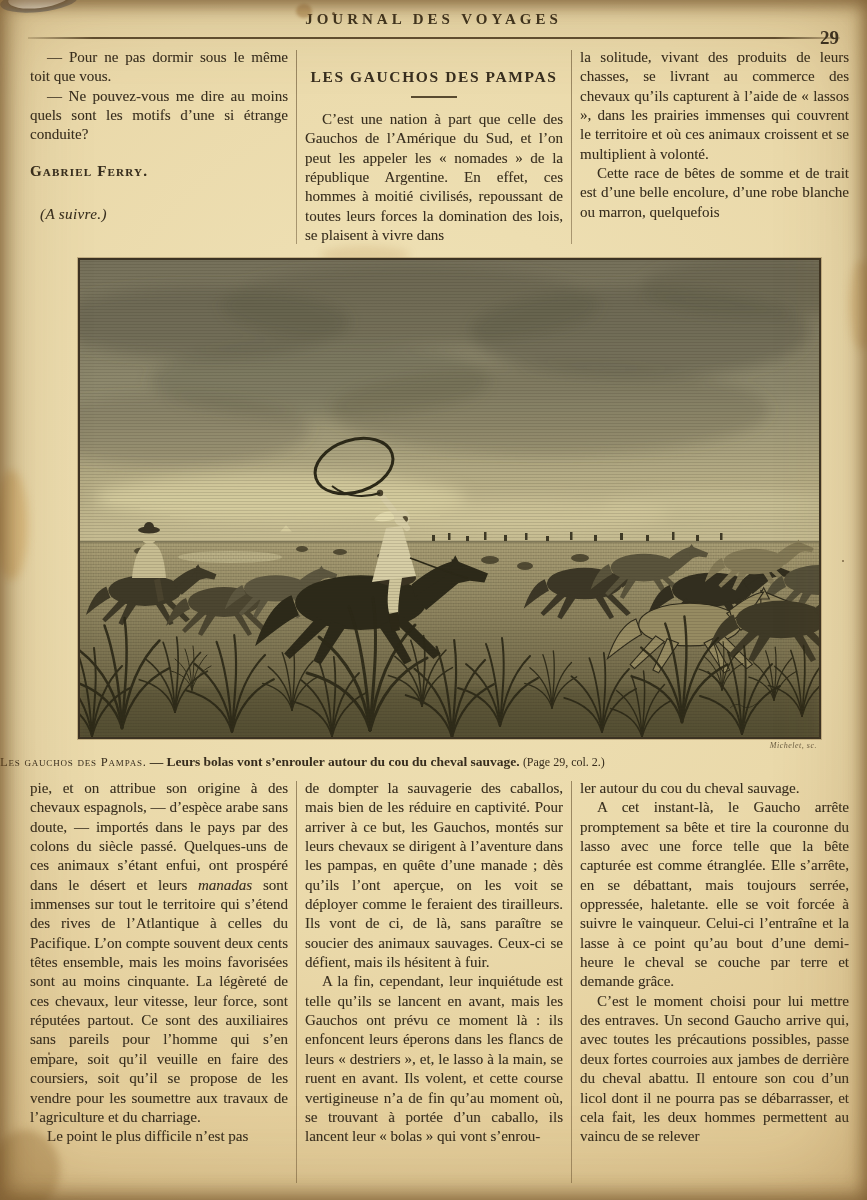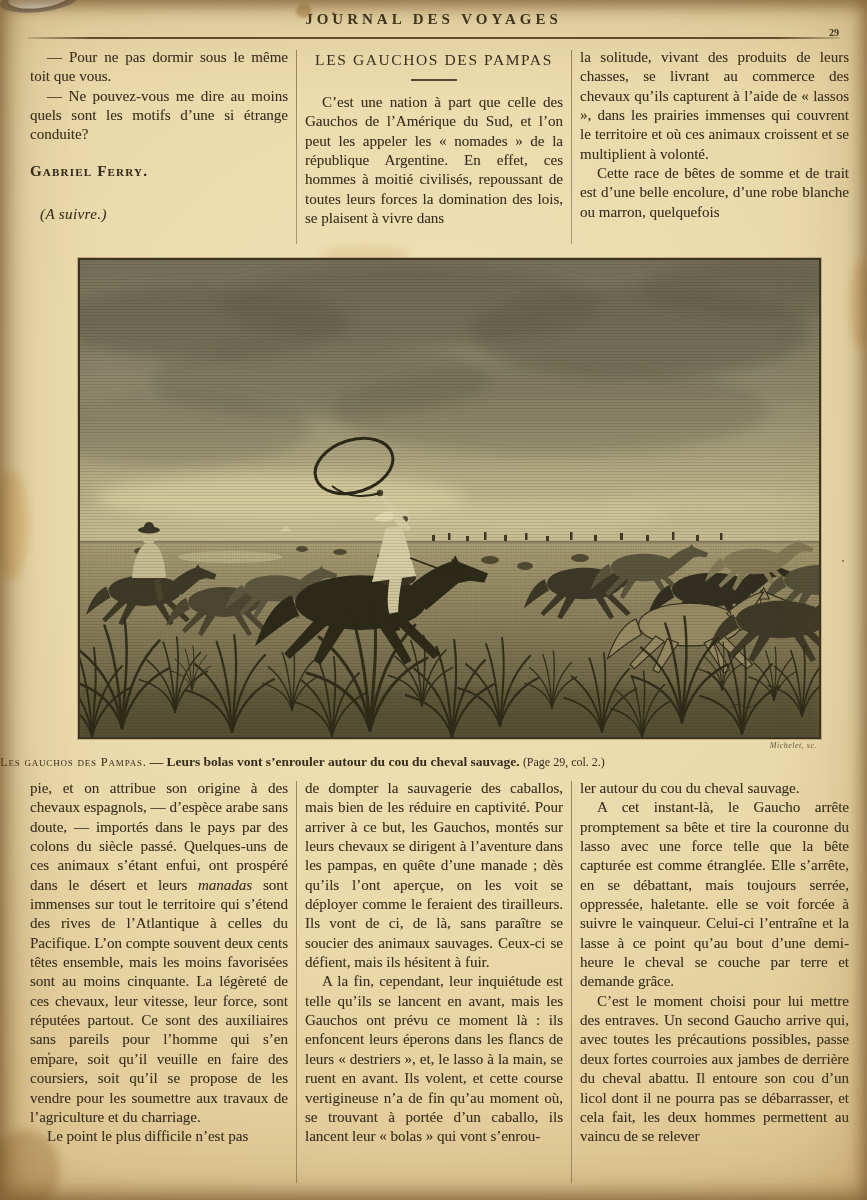--- a/index.html
+++ b/index.html
@@ -24,39 +24,39 @@
   .stain.s2{left:-10px;top:1130px;width:70px;height:80px;background:rgba(130,86,30,.30);}
   .stain.s3{left:296px;top:4px;width:16px;height:14px;background:rgba(150,100,40,.40);filter:blur(1.5px);}
   .stain.s4{right:-8px;top:260px;width:26px;height:90px;background:rgba(180,122,44,.22);}
   .stain.s5{left:320px;top:246px;width:90px;height:18px;background:rgba(170,120,50,.16);}
   .notch-dark{position:absolute;top:-10px;left:0;width:78px;height:22px;background:#8e8d84;border-radius:50%;transform:rotate(-6deg);}
   .notch{position:absolute;top:-12px;left:8px;width:62px;height:20px;background:#faf7eb;border-radius:50%;transform:rotate(-7deg);box-shadow:0 2px 5px rgba(90,60,25,.45);}
   .speck{position:absolute;background:rgba(70,50,25,.65);border-radius:50%;}
 
   
   .masthead{padding-top:11px;text-align:center;font-weight:bold;font-size:15px;letter-spacing:4px;color:#3c321f;}
-  .pagenum{position:absolute;top:27px;right:28px;font-weight:bold;font-size:10px;}
+  .pagenum{position:absolute;top:27px;right:28px;font-weight:bold;font-size:19px;}
   .header-rule{width:812px;height:2px;margin:9px auto 0;background:linear-gradient(90deg,rgba(80,60,30,.2),rgba(70,52,26,.85) 8%,rgba(70,52,26,.85) 92%,rgba(80,60,30,.2));}
 
   
   .text-grid{display:flex;margin:9px 18px 0 30px;}
   .text-grid.top{height:196px;overflow:hidden;}
   .text-grid.bottom{height:404px;overflow:hidden;margin-top:9px;}
   .col{overflow:hidden;}
   .col.c1{width:258px;}
   .col.c2{width:258px;}
   .col.c3{flex:1;}
   .rule-v{width:1px;background:linear-gradient(rgba(85,64,34,.55),rgba(85,64,34,.45));margin:2px 8px 0 8px;}
   .col p{margin:0;text-align:justify;font-size:15px;line-height:19.35px;
          text-shadow:.3px .3px 0 rgba(62,48,26,.25);}
   .indent{text-indent:17px;}
   .byline{text-align:right;padding-right:42px;margin-top:17px !important;}
   .sc{font-variant:small-caps;letter-spacing:1.2px;font-weight:600;}
   .suivre{font-style:italic;font-size:13px;margin-top:24px !important;text-indent:10px;letter-spacing:.4px;text-align:left !important;}
-  h1.art-title{font-size:15.5px;font-weight:normal;letter-spacing:1.6px;text-align:center;margin:3px 0 0;white-space:nowrap;}
+  h1.art-title{font-size:15.5px;font-weight:bold;letter-spacing:1.6px;text-align:center;margin:20px 0 0;white-space:nowrap;}
   .heading-rule{width:46px;height:2px;background:rgba(62,48,26,.85);margin:10px auto 12px;}
 
   
   figure.engraving{margin:14px 16px 0 78px;width:739px;height:477px;border:2px solid #3c3323;position:relative;
     box-shadow:0 0 0 1px rgba(120,95,55,.35);background:#9a9273;}
   .credit{position:absolute;right:2px;bottom:-13px;font-size:8px;font-style:italic;color:rgba(62,48,28,.75);letter-spacing:.5px;}
   .caption{margin-top:15px;text-align:left;font-size:12.5px;color:#372d1e;}
   .cap-sc{font-variant:small-caps;letter-spacing:.8px;}
   .cap-bold{font-weight:bold;font-size:13.5px;}
   .cap-ref{font-size:12px;}

